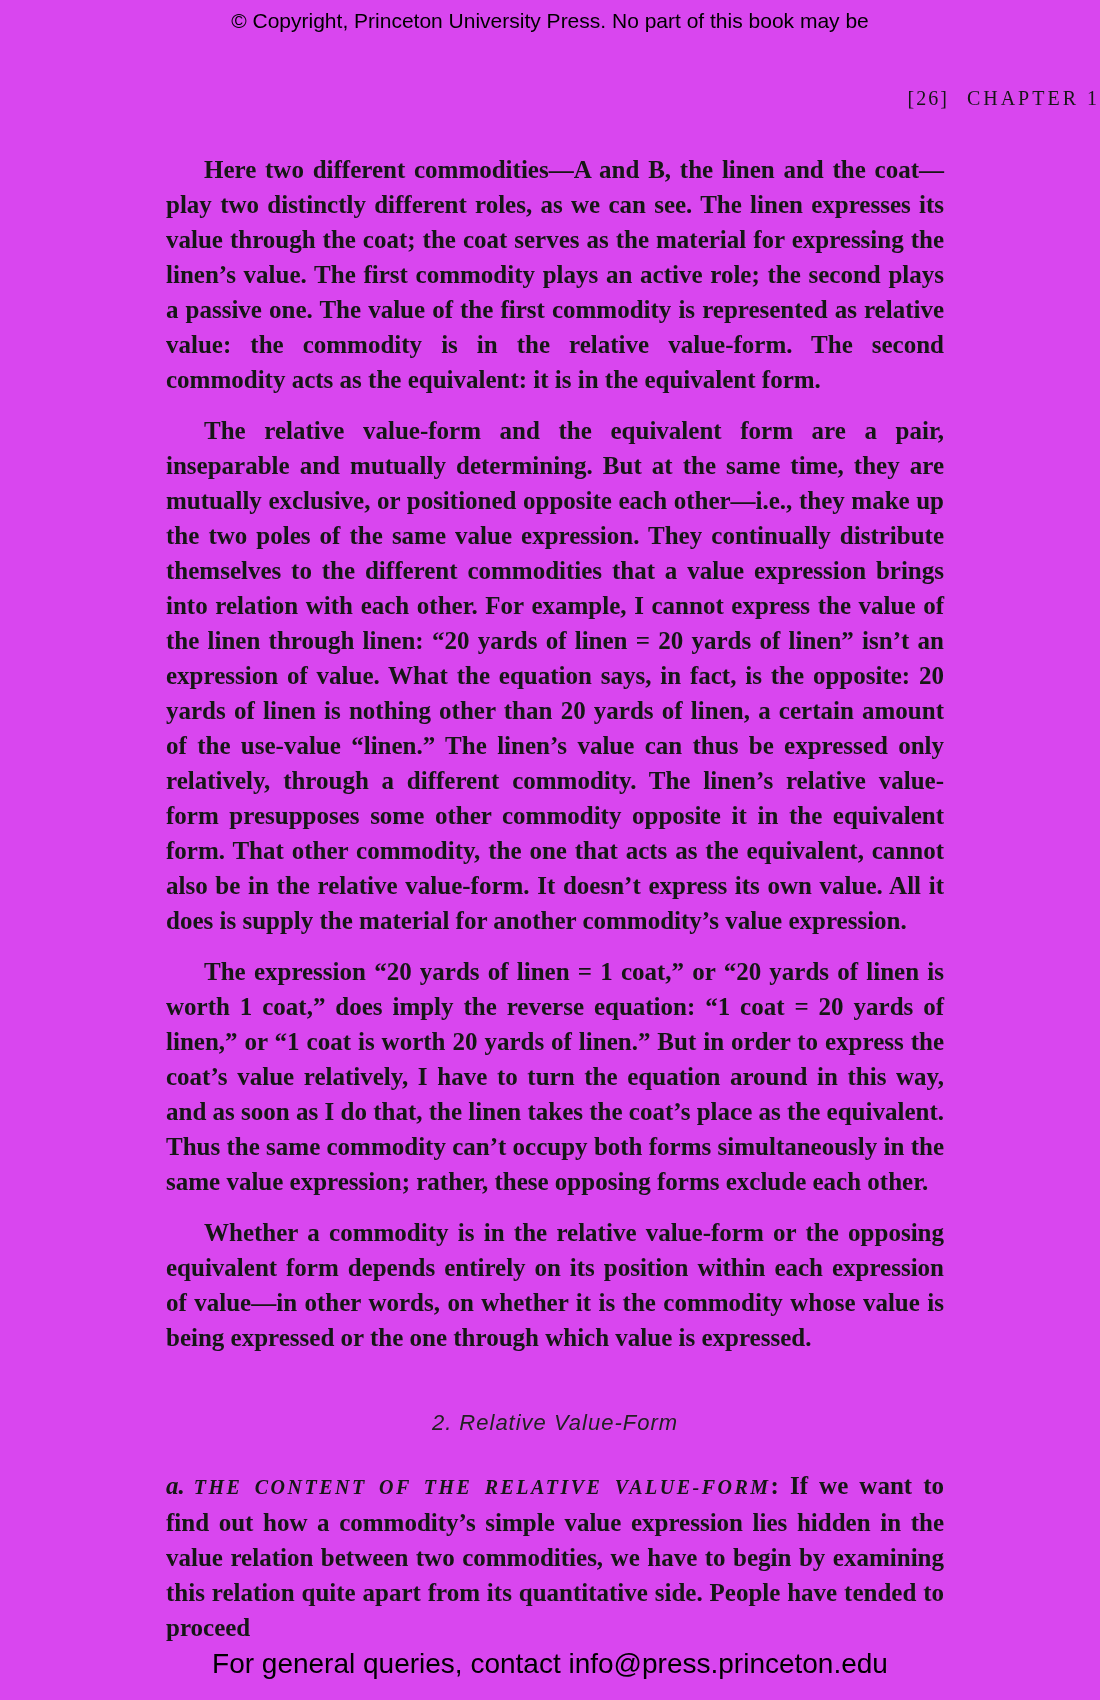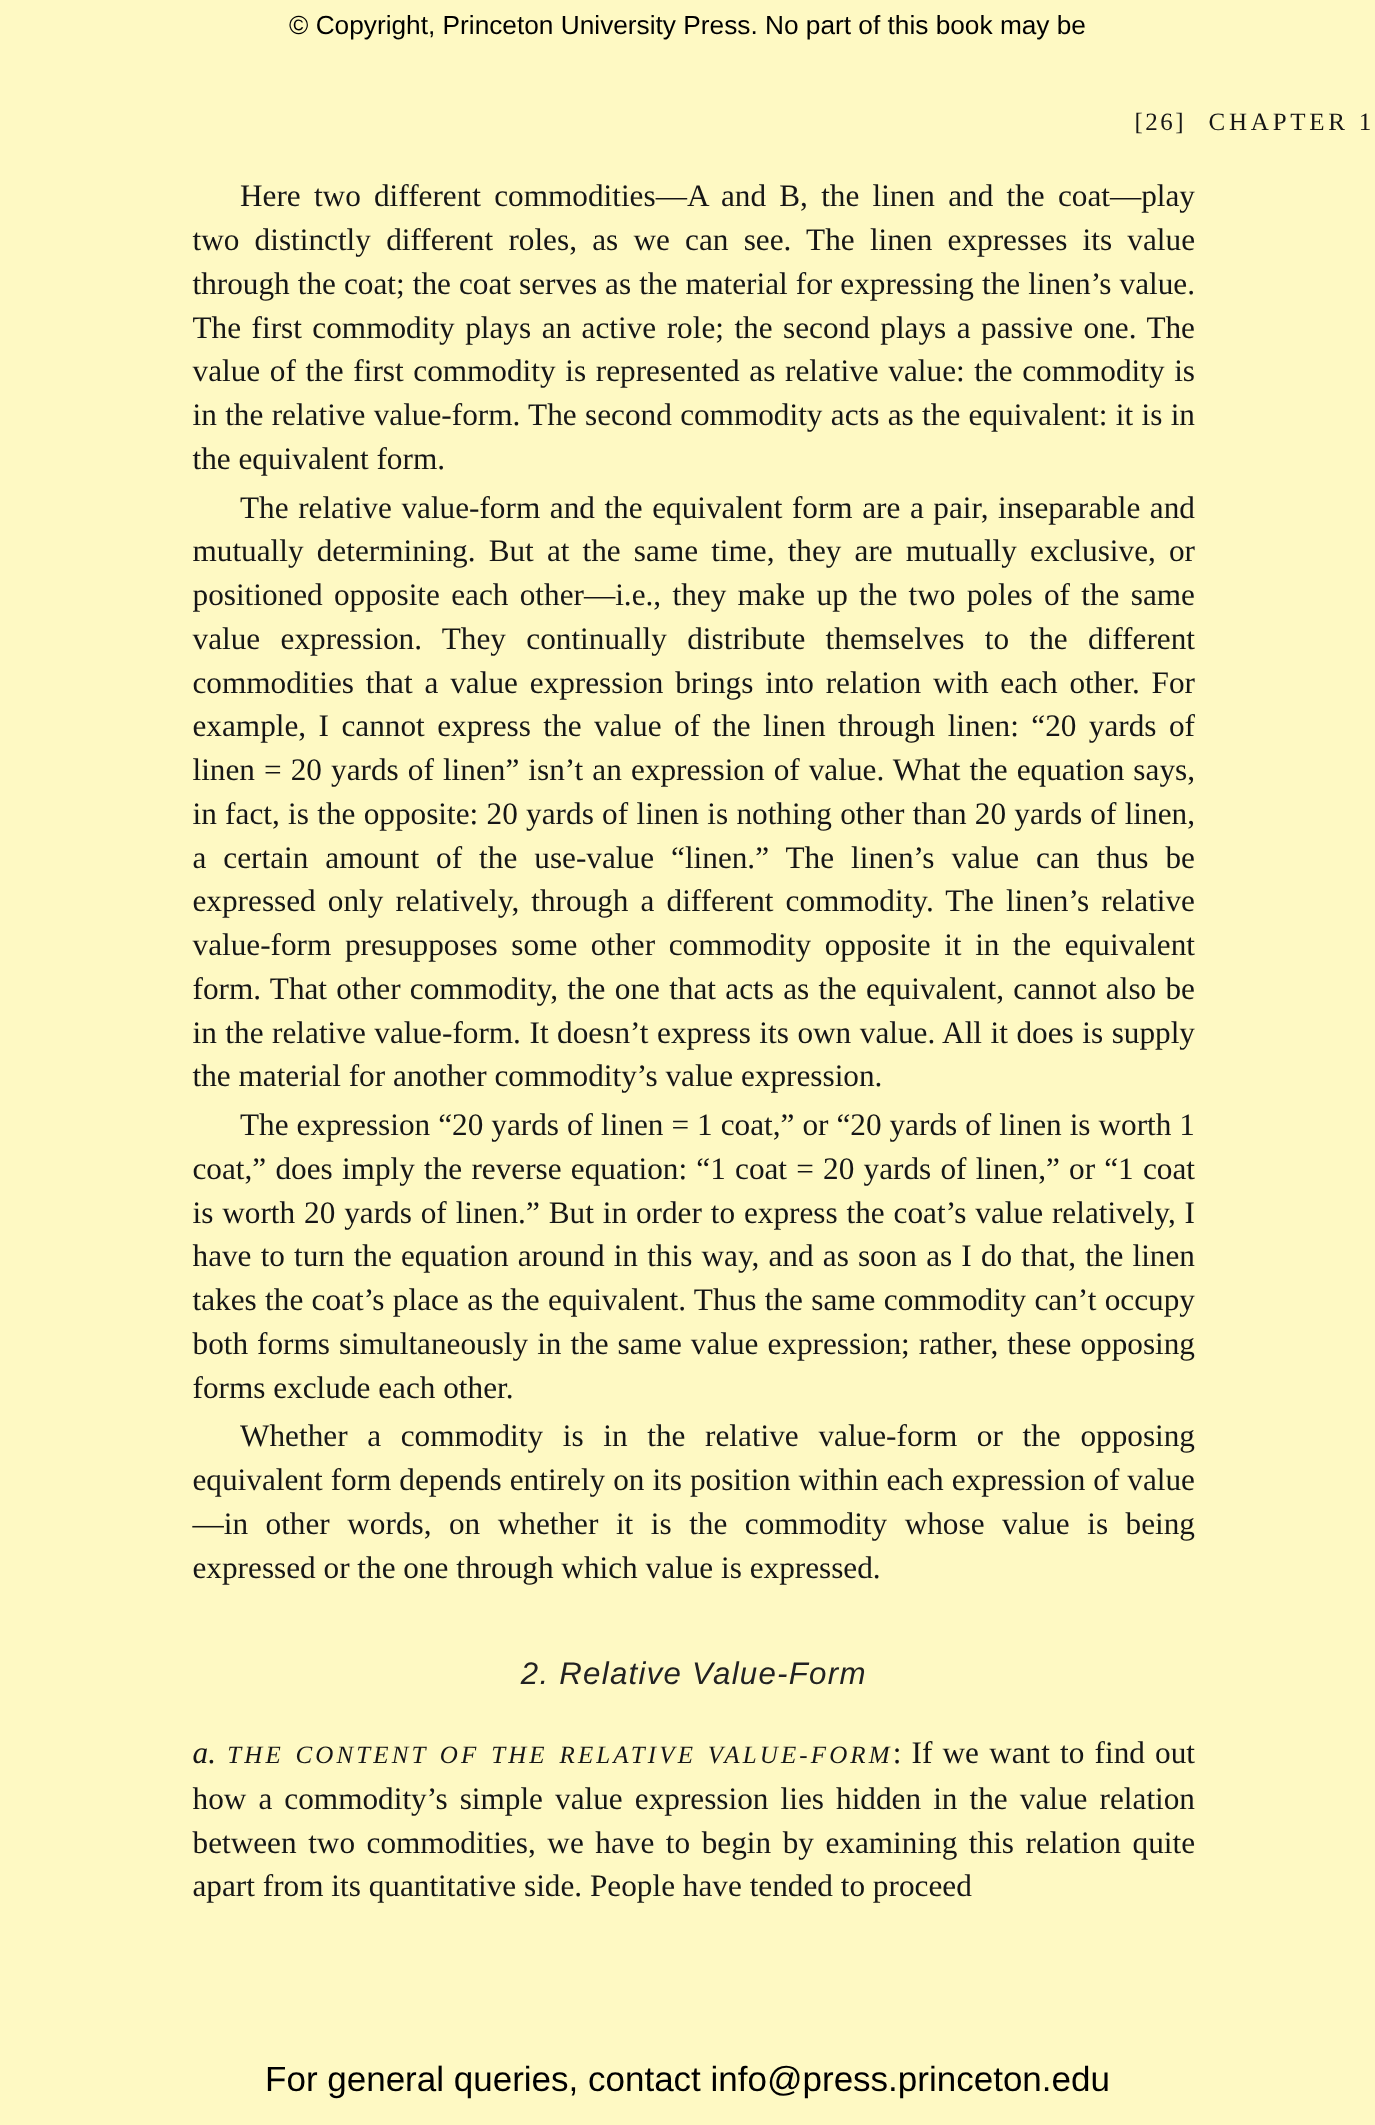--- a/index.html
+++ b/index.html
@@ -3,21 +3,21 @@
 <meta charset="utf-8">
 <style>
   * { margin: 0; padding: 0; box-sizing: border-box; }
   html, body { background: #ffffff; }
   body { width: 1100px; height: 1700px; position: relative; overflow: hidden; }
 
   .page {
     position: relative;
     width: 1100px;
     height: 1700px;
-    background: #fef9c3;
+    background: #d946ef;
     color: #161616;
   }
 
   
   .copyright {
     position: absolute;
     top: 8px;
     left: 0;
     width: 100%;
     font-family: "Liberation Sans", sans-serif;
@@ -46,31 +46,31 @@
     position: absolute;
     top: 136px;
     left: 150px;
     width: 810px;
     font-family: "Liberation Serif", serif;
     font-size: 25px;
     line-height: 35px;
     text-align: justify;
     color: #161616;
   }
-  .para { margin: 4px; }
+  .para { margin: 16px; font-weight: bold; }
   .para.indent { text-indent: 38px; }
 
   
   .section-heading {
     margin-top: 50px;
     text-align: center;
     font-family: "Liberation Sans", sans-serif;
     font-style: italic;
     font-weight: 400;
-    font-size: 25px;
+    font-size: 22px;
     letter-spacing: 1px;
     color: #222222;
     text-indent: 0;
   }
 
   
   .section-a { margin-top: 28px; }
   .sa-marker { font-style: italic; margin-right: 9px; }
   .sa-title  { font-style: italic; font-size: 20px; letter-spacing: 2.5px; }
 

